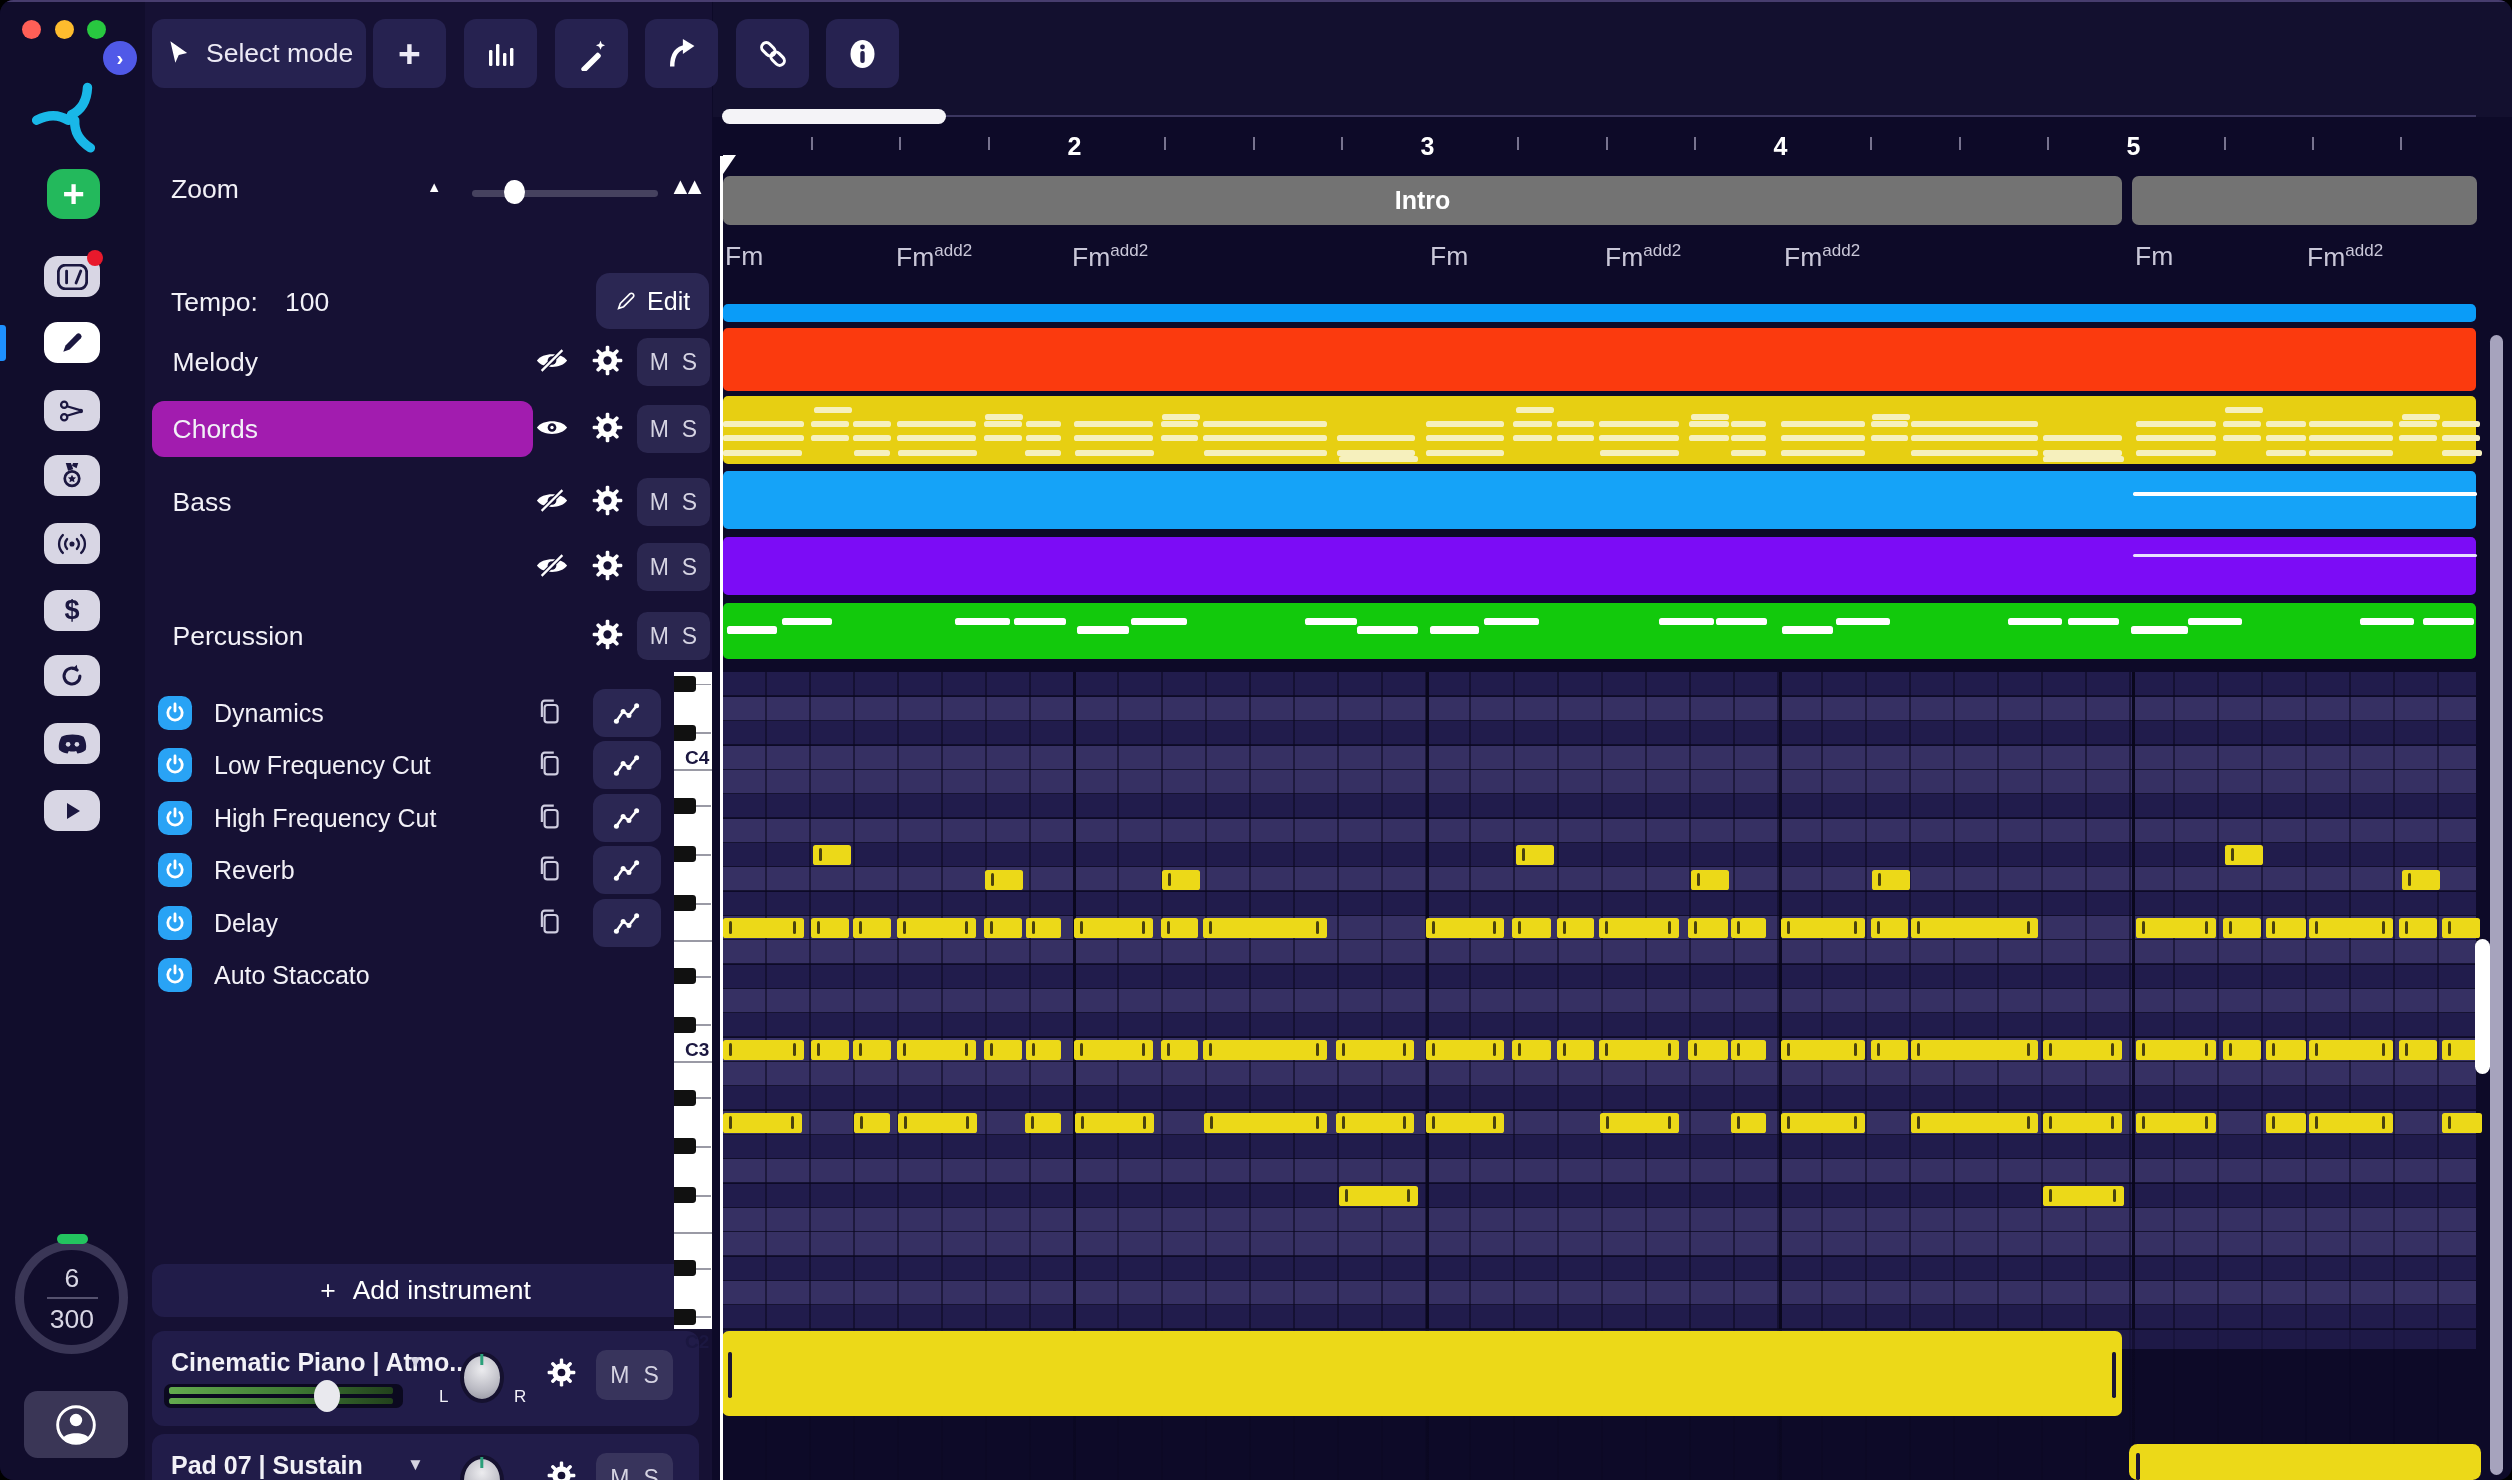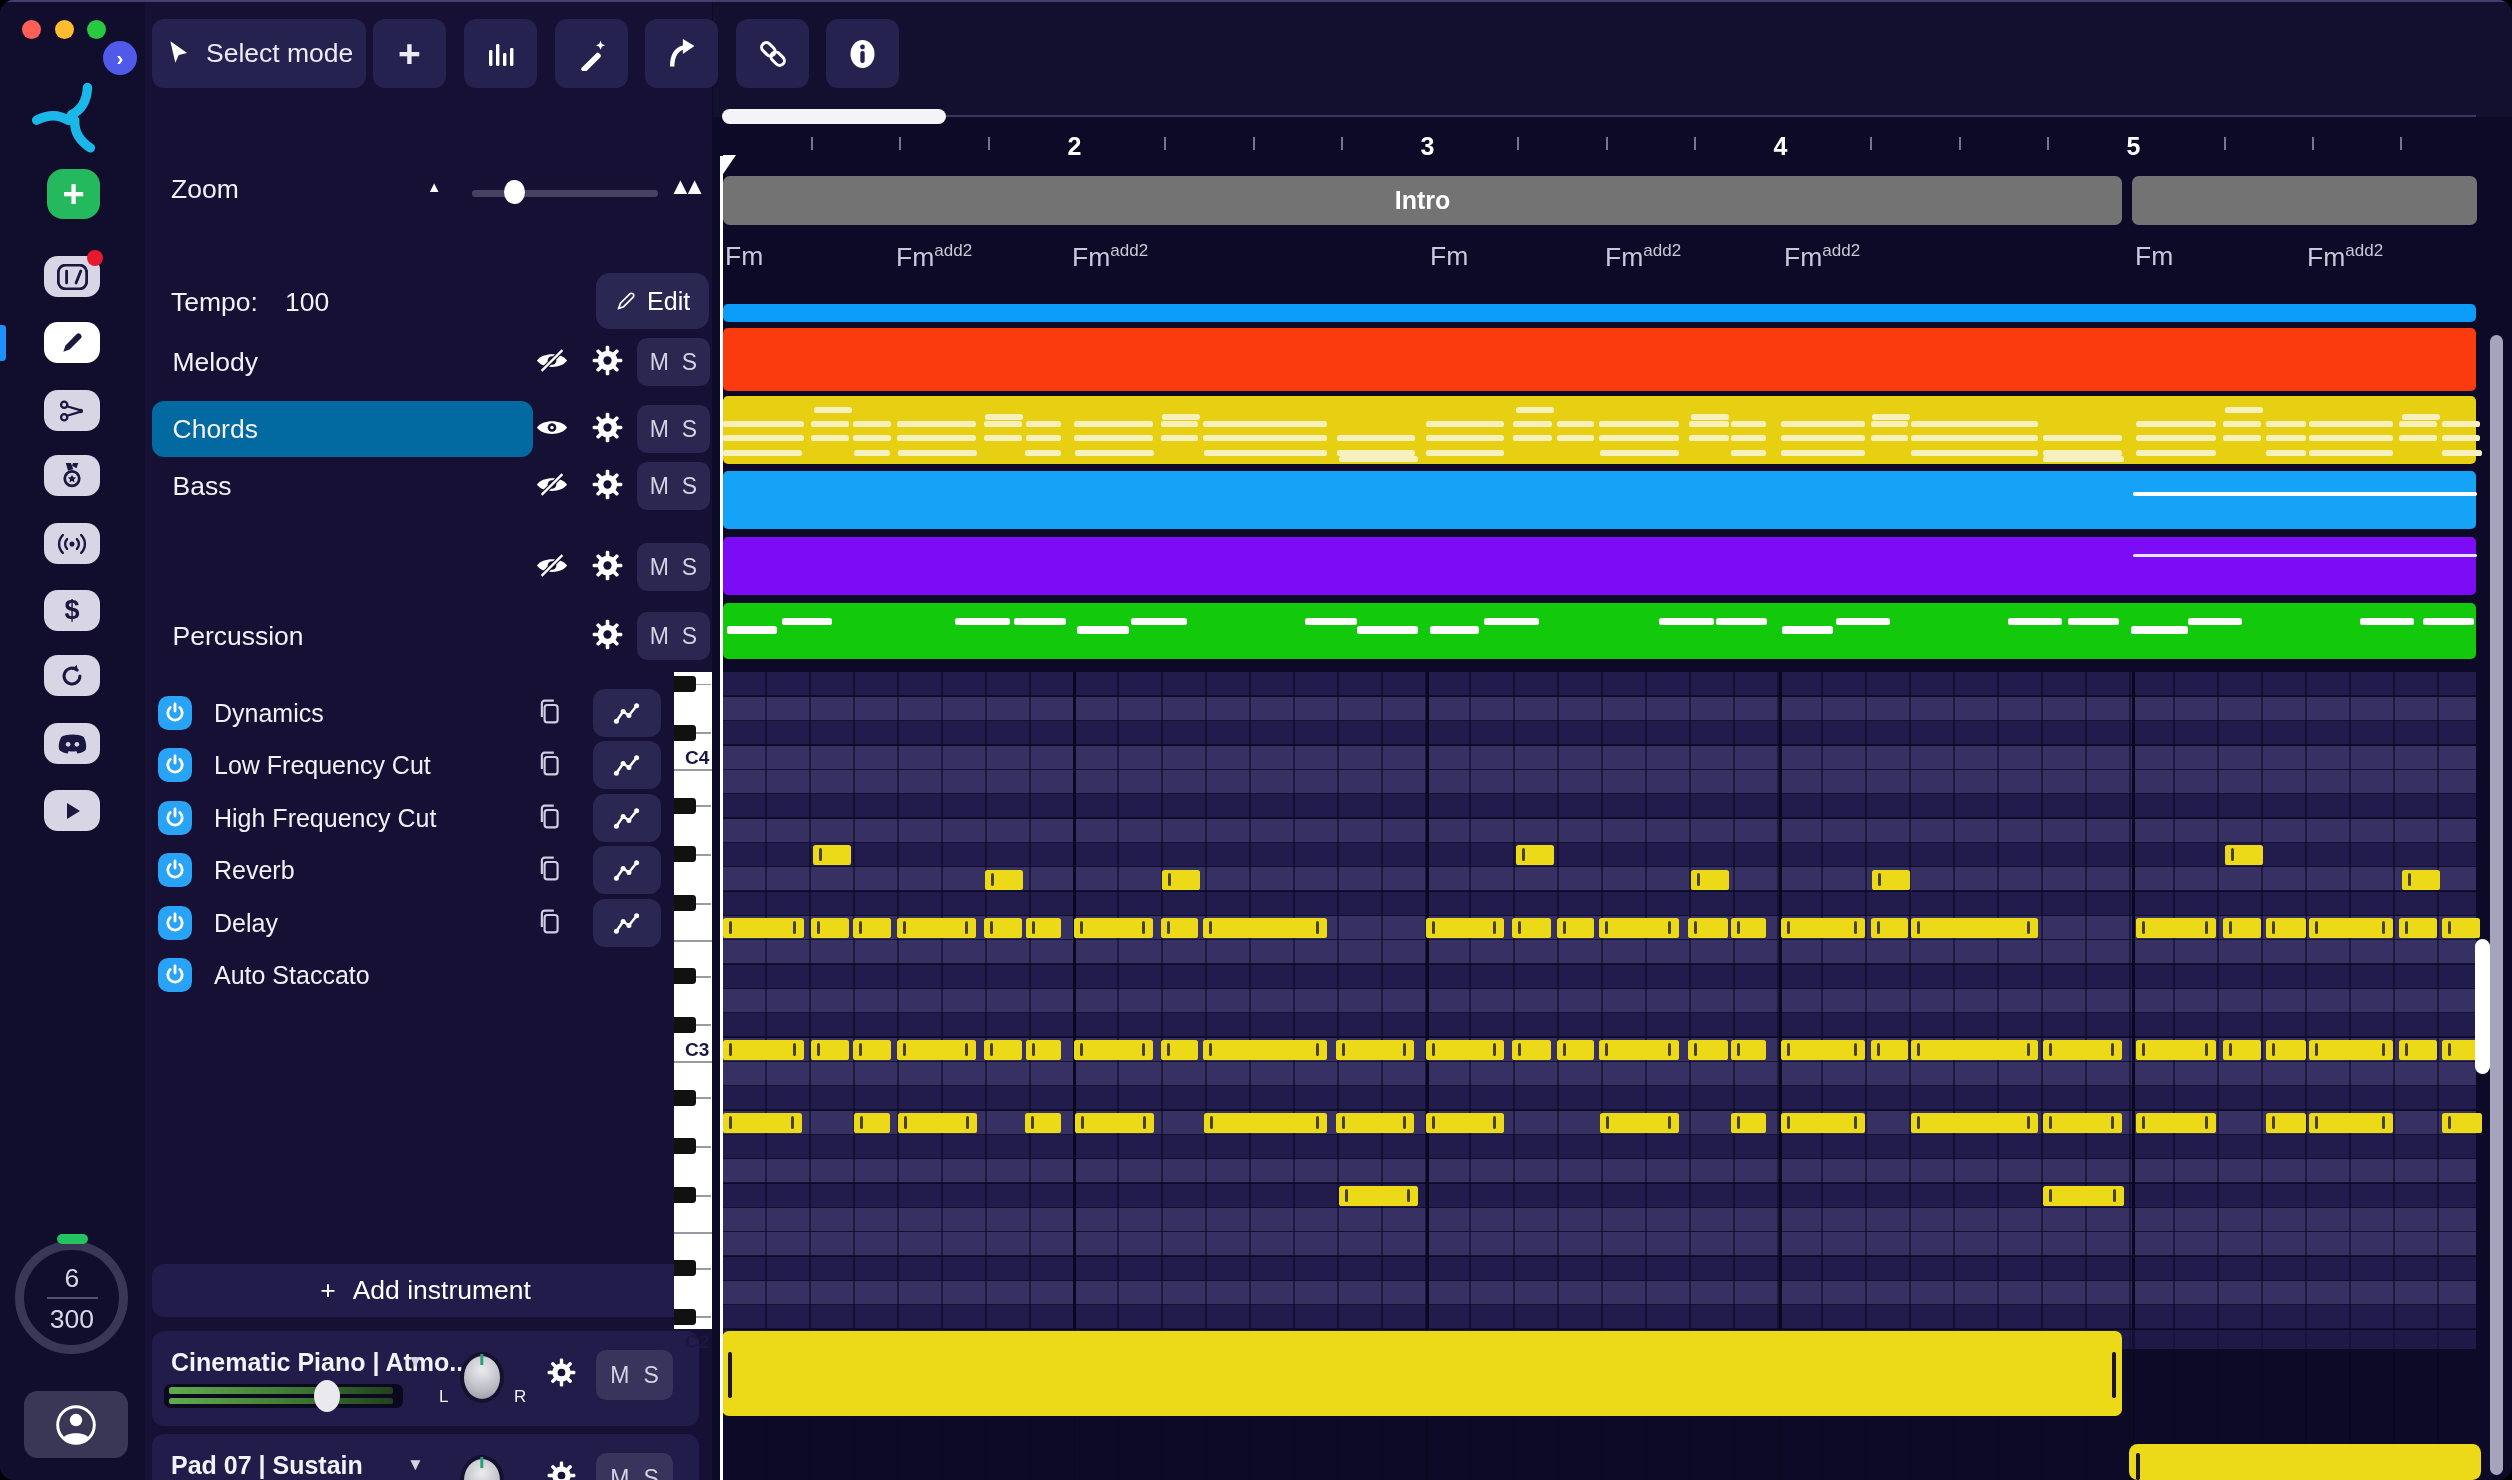--- a/index.html
+++ b/index.html
@@ -34,21 +34,21 @@
   #zoom-out{left:427px;top:179px;color:#fff;font-size:14.5px;cursor:pointer;}
   #zoom-track{left:472px;top:190px;width:186px;height:6.8px;border-radius:3.4px;background:#46425f;cursor:pointer;}
   #zoom-knob{left:504px;top:180px;width:20.5px;height:24px;border-radius:50%;background:#fff;cursor:grab;}
   #zoom-in{left:669px;top:173px;color:#fff;font-size:23px;letter-spacing:-8.5px;cursor:pointer;}
   #tempo-label{left:171px;top:287px;font-size:26.5px;}
   #tempo-value{left:285px;top:287px;font-size:26.5px;}
   #edit-btn{left:596px;top:273px;width:113px;height:56px;border-radius:13.7px;background:#2b2753;color:#fff;
     display:flex;align-items:center;justify-content:center;gap:10.3px;font-size:25px;cursor:pointer;}
   .track-row{left:152px;width:554px;height:56px;}
   .track-pill{position:absolute;left:0;top:0;width:381px;height:100%;border-radius:12px;display:flex;align-items:center;cursor:pointer;}
-  .track-pill.selected{background:#0369a1;}
+  .track-pill.selected{background:#a21caf;}
   .track-name{margin-left:20.5px;font-size:26.5px;color:#f2f1f7;}
   .row-eye{position:absolute;left:383px;top:50%;transform:translateY(-50%);cursor:pointer;}
   .row-gear{position:absolute;left:440px;top:50%;transform:translateY(-50%);cursor:pointer;}
   .ms-pill{position:absolute;left:485px;top:50%;transform:translateY(-50%);width:73px;height:48px;border-radius:10.3px;
     background:#2b2750;display:flex;align-items:center;justify-content:space-evenly;}
   .ms-btn{color:#d5d3e2;font-size:23px;cursor:pointer;}
   .fx-row{left:152px;width:554px;height:48px;}
   .fx-power{position:absolute;left:6px;top:6.8px;width:34px;height:34px;border-radius:10.3px;background:#29a3f5;
     display:flex;align-items:center;justify-content:center;cursor:pointer;}
   .fx-name{position:absolute;left:62px;top:50%;transform:translateY(-50%);font-size:25px;color:#f2f1f7;}
@@ -269,21 +269,21 @@
             <rect x="10.6" y="0.5" width="2.8" height="5.5" rx="1" transform="rotate(270 12 12)" fill="#fff"></rect>
             <rect x="10.6" y="0.5" width="2.8" height="5.5" rx="1" transform="rotate(315 12 12)" fill="#fff"></rect>
     <circle cx="12" cy="12" r="7.6" fill="#fff"></circle>
             <circle cx="12" cy="12" r="3.2" fill="#161134"></circle>
           </svg></div>
         <div class="ms-pill">
           <span class="ms-btn">M</span>
                   <span class="ms-btn">S</span>
         </div>
       </div>
-      <div class="abs track-row" style="top: 458px;">
+      <div class="abs track-row" style="top: 474px;">
         <div class="track-pill">
           <span class="track-name">Bass</span>
         </div>
         <div class="row-eye"><svg width="34" height="26" viewBox="0 0 36 26">
     <path d="M2 13 C8 4 28 4 34 13 C28 22 8 22 2 13 Z" fill="#fff"></path>
     <circle cx="18" cy="13" r="4.6" fill="#161134"></circle>
             <circle cx="18" cy="13" r="1.8" fill="#fff"></circle>
     <line x1="7" y1="24" x2="29" y2="2" stroke="#161134" stroke-width="5"></line>
             <line x1="7" y1="24" x2="29" y2="2" stroke="#fff" stroke-width="2.4"></line>
           </svg></div>

